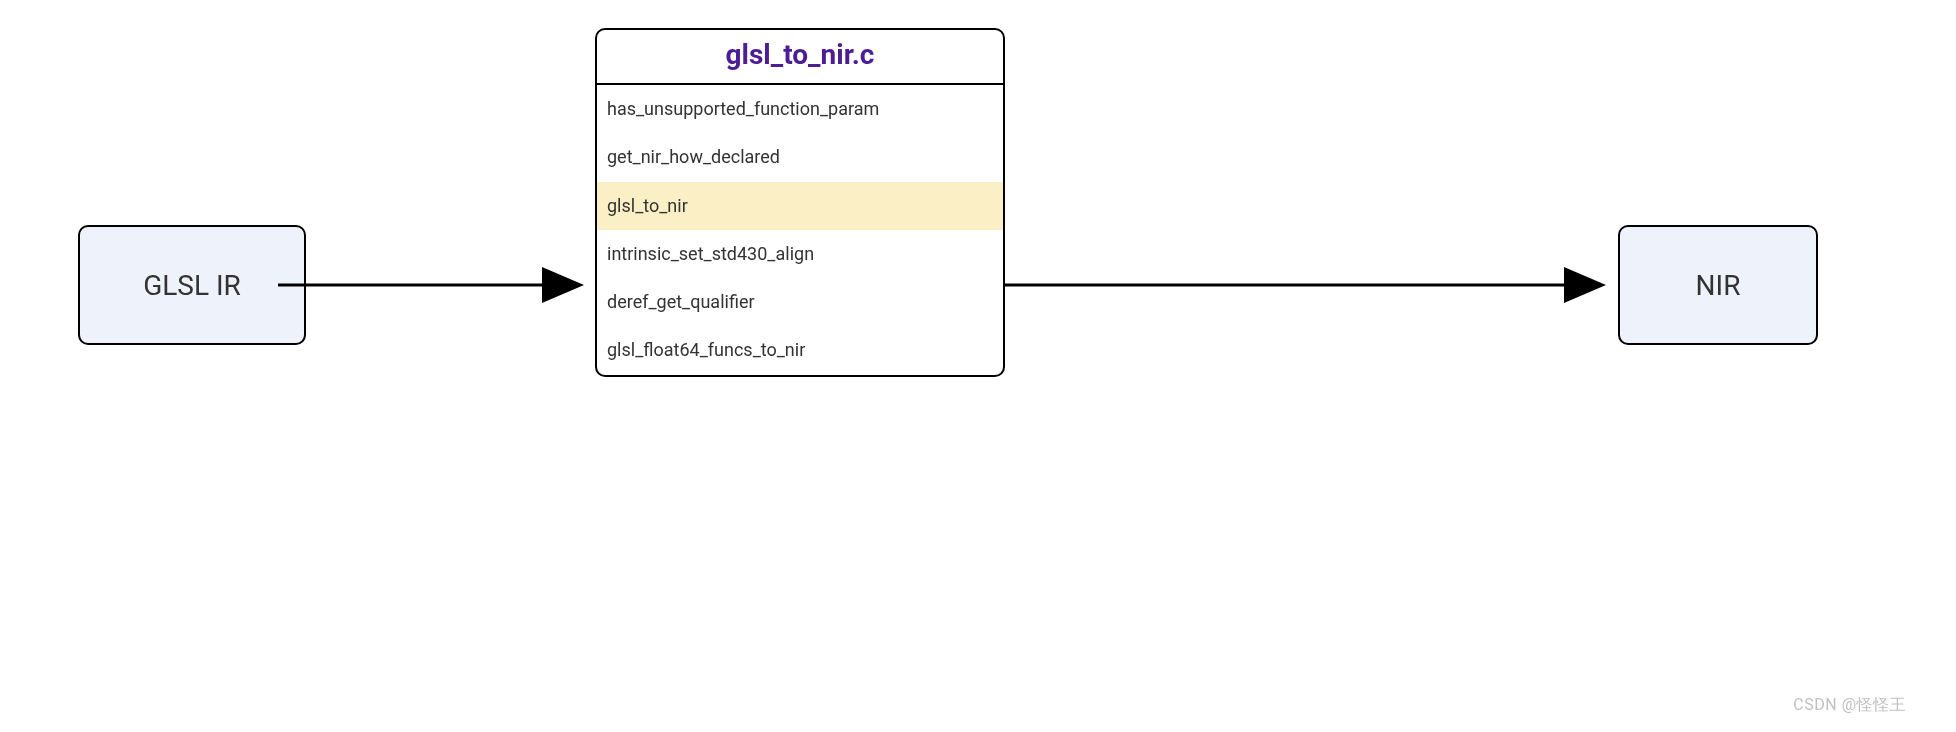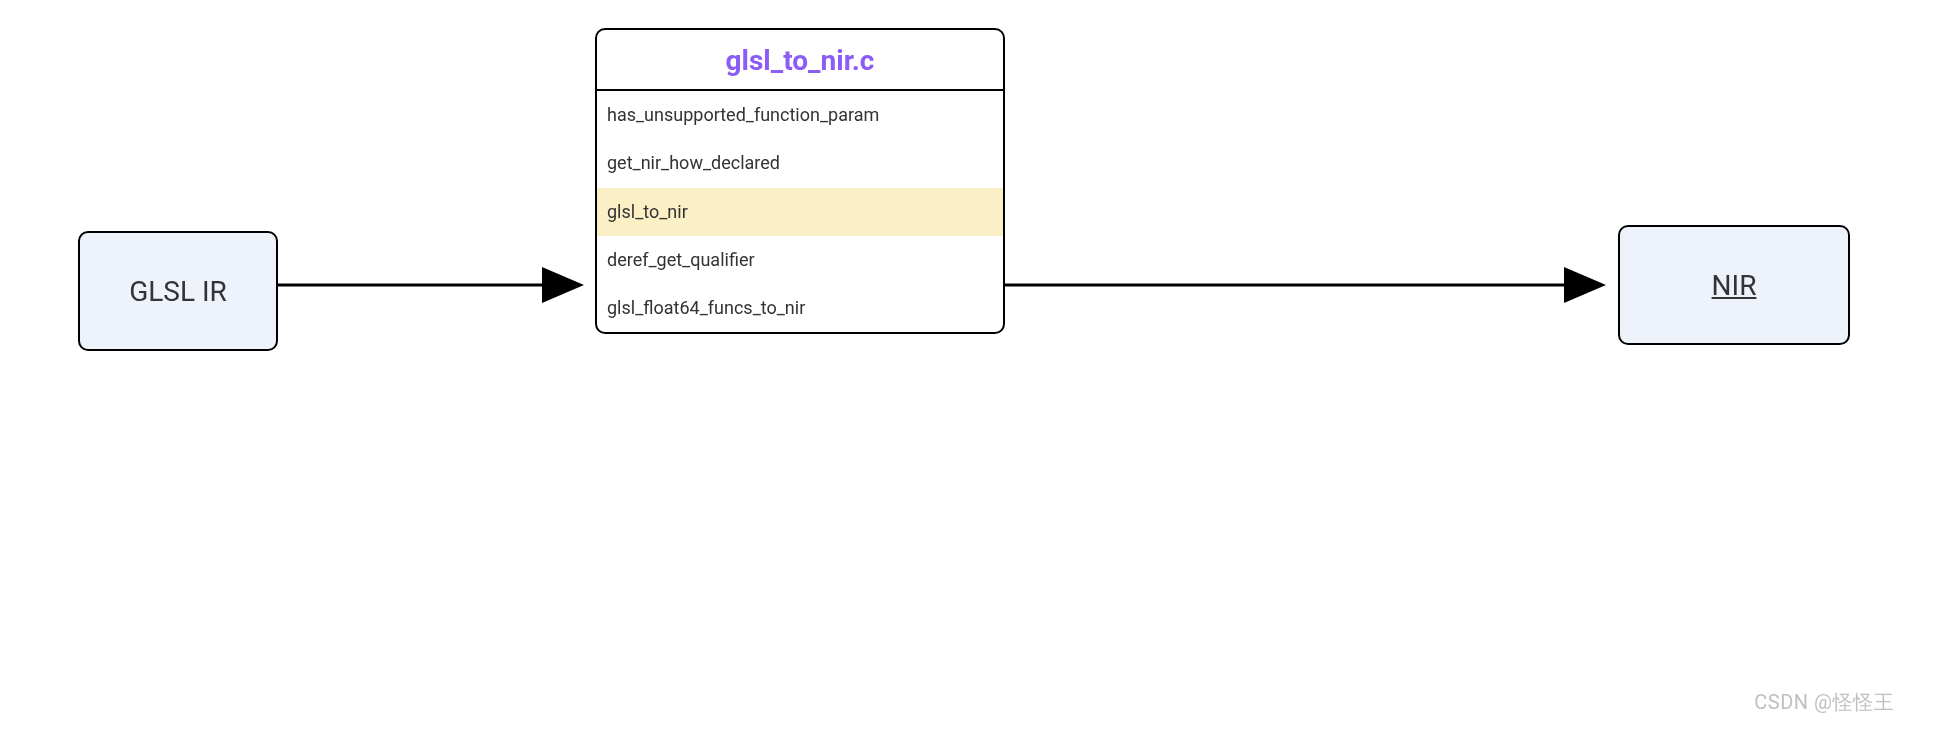--- a/index.html
+++ b/index.html
@@ -24,93 +24,93 @@
       border: 2px solid #000;
       border-radius: 10px;
       display: flex;
       align-items: center;
       justify-content: center;
       font-size: 28px;
       color: #333;
     }
     .left-box {
       left: 78px;
-      top: 231px;
-      width: 200px;
+      top: 225px;
+      width: 228px;
       height: 120px;
       background: #eef2fb;
       align-items: center;
     }
     .right-box {
       left: 1618px;
       top: 225px;
-      width: 232px;
+      width: 200px;
       height: 120px;
       background: #eef2fb;
-      text-decoration: underline;
     }
     .center-box {
       position: absolute;
       left: 595px;
       top: 28px;
       width: 410px;
       border: 2px solid #000;
       border-radius: 10px;
       background: #fff;
       overflow: hidden;
     }
     .center-title {
       text-align: center;
       font-weight: 700;
       font-size: 28px;
-      padding: 14px 0 12px 0;
+      padding: 8px 0 12px 0;
       border-bottom: 2px solid #000;
-      color: #8b5cf6;
+      color: #4c1d95;
     }
     .center-list {
       display: flex;
       flex-direction: column;
     }
     .center-list .item {
       padding: 12px 10px;
       font-size: 18px;
       color: #333;
       line-height: 1.35;
     }
     .center-list .item.highlight {
       background: #fbefc6;
     }
     .arrow-svg {
       position: absolute;
       overflow: visible;
     }
     .watermark {
       position: absolute;
-      right: 62px;
+      right: 50px;
       bottom: 16px;
-      font-size: 20px;
+      font-size: 16px;
       color: #c0c0c0;
       letter-spacing: 0.5px;
     }
   </style>
 </head>
 <body>
 
 <div class="diagram">
 
   <div class="node-box left-box">
     <span>GLSL IR</span>
   </div>
 
   <div class="center-box">
     <div class="center-title">glsl_to_nir.c</div>
     <div class="center-list">
       <div class="item">has_unsupported_function_param</div>
       <div class="item">get_nir_how_declared</div>
       <div class="item highlight">glsl_to_nir</div>
+      <div class="item">intrinsic_set_std430_align</div>
       <div class="item">deref_get_qualifier</div>
       <div class="item">glsl_float64_funcs_to_nir</div>
     </div>
   </div>
 
   <div class="node-box right-box">
     <span>NIR</span>
   </div>
 
   <svg class="arrow-svg" style="left:278px; top:270px; width:320px; height:30px;">

